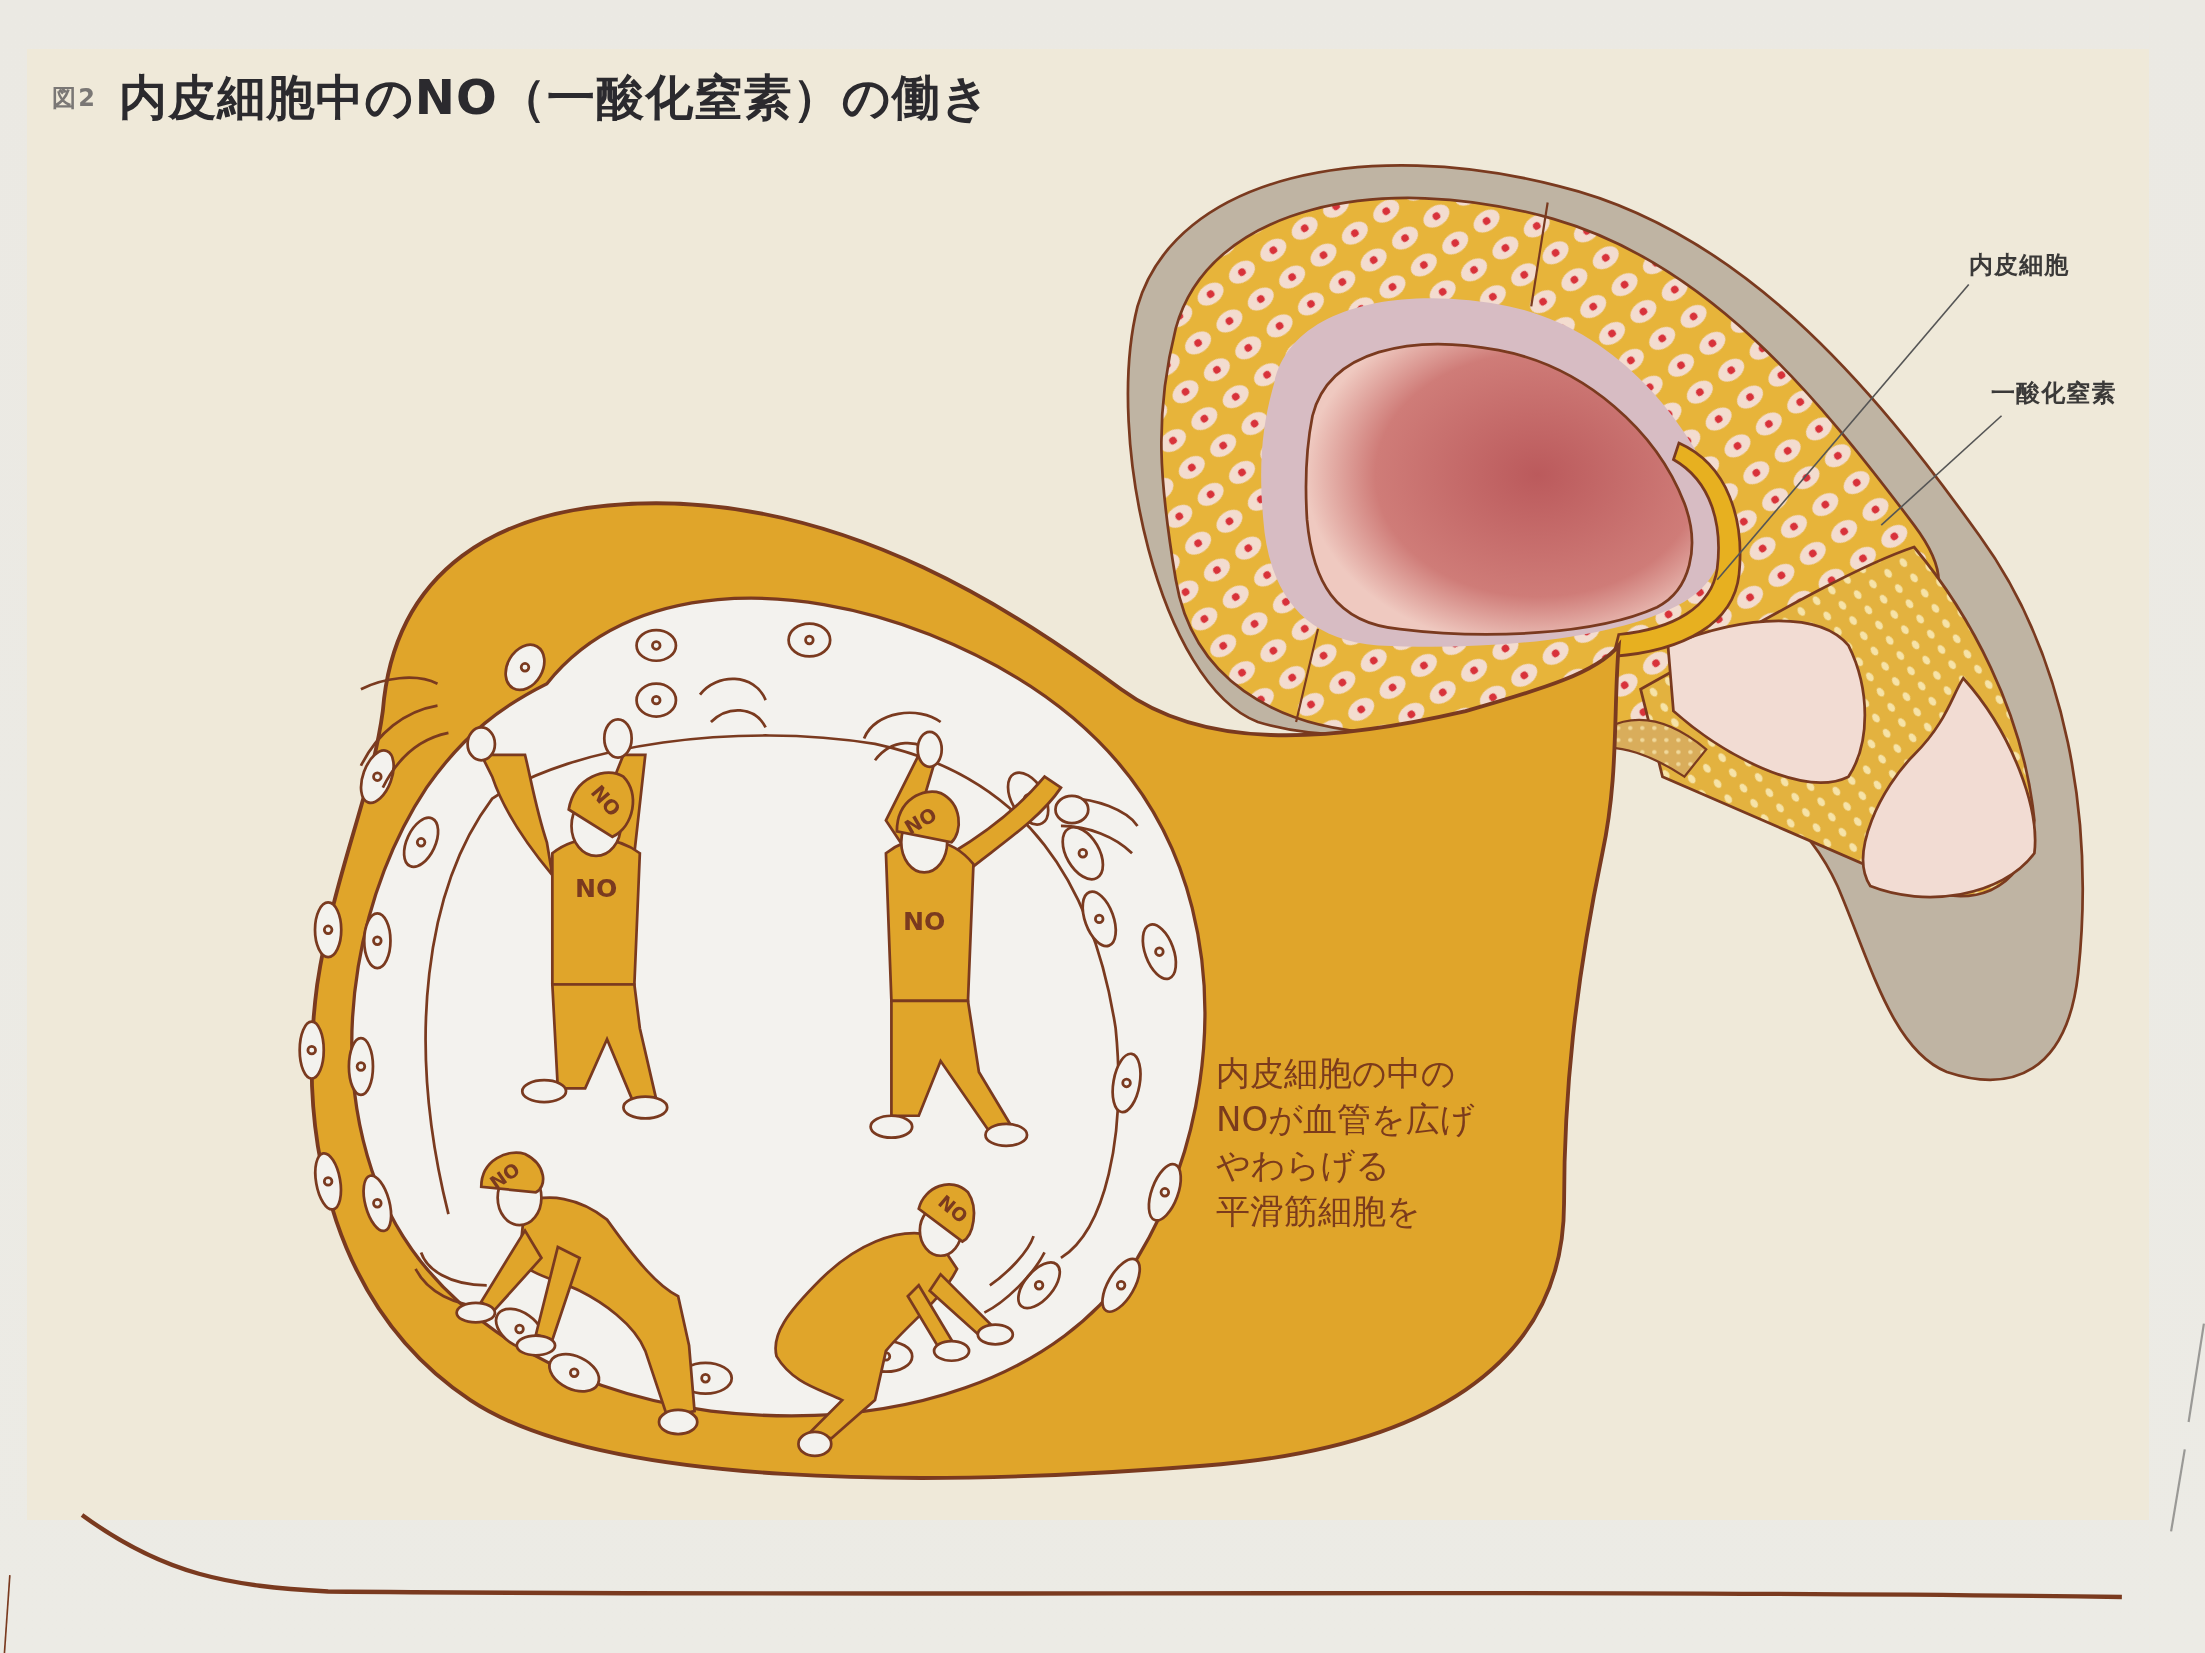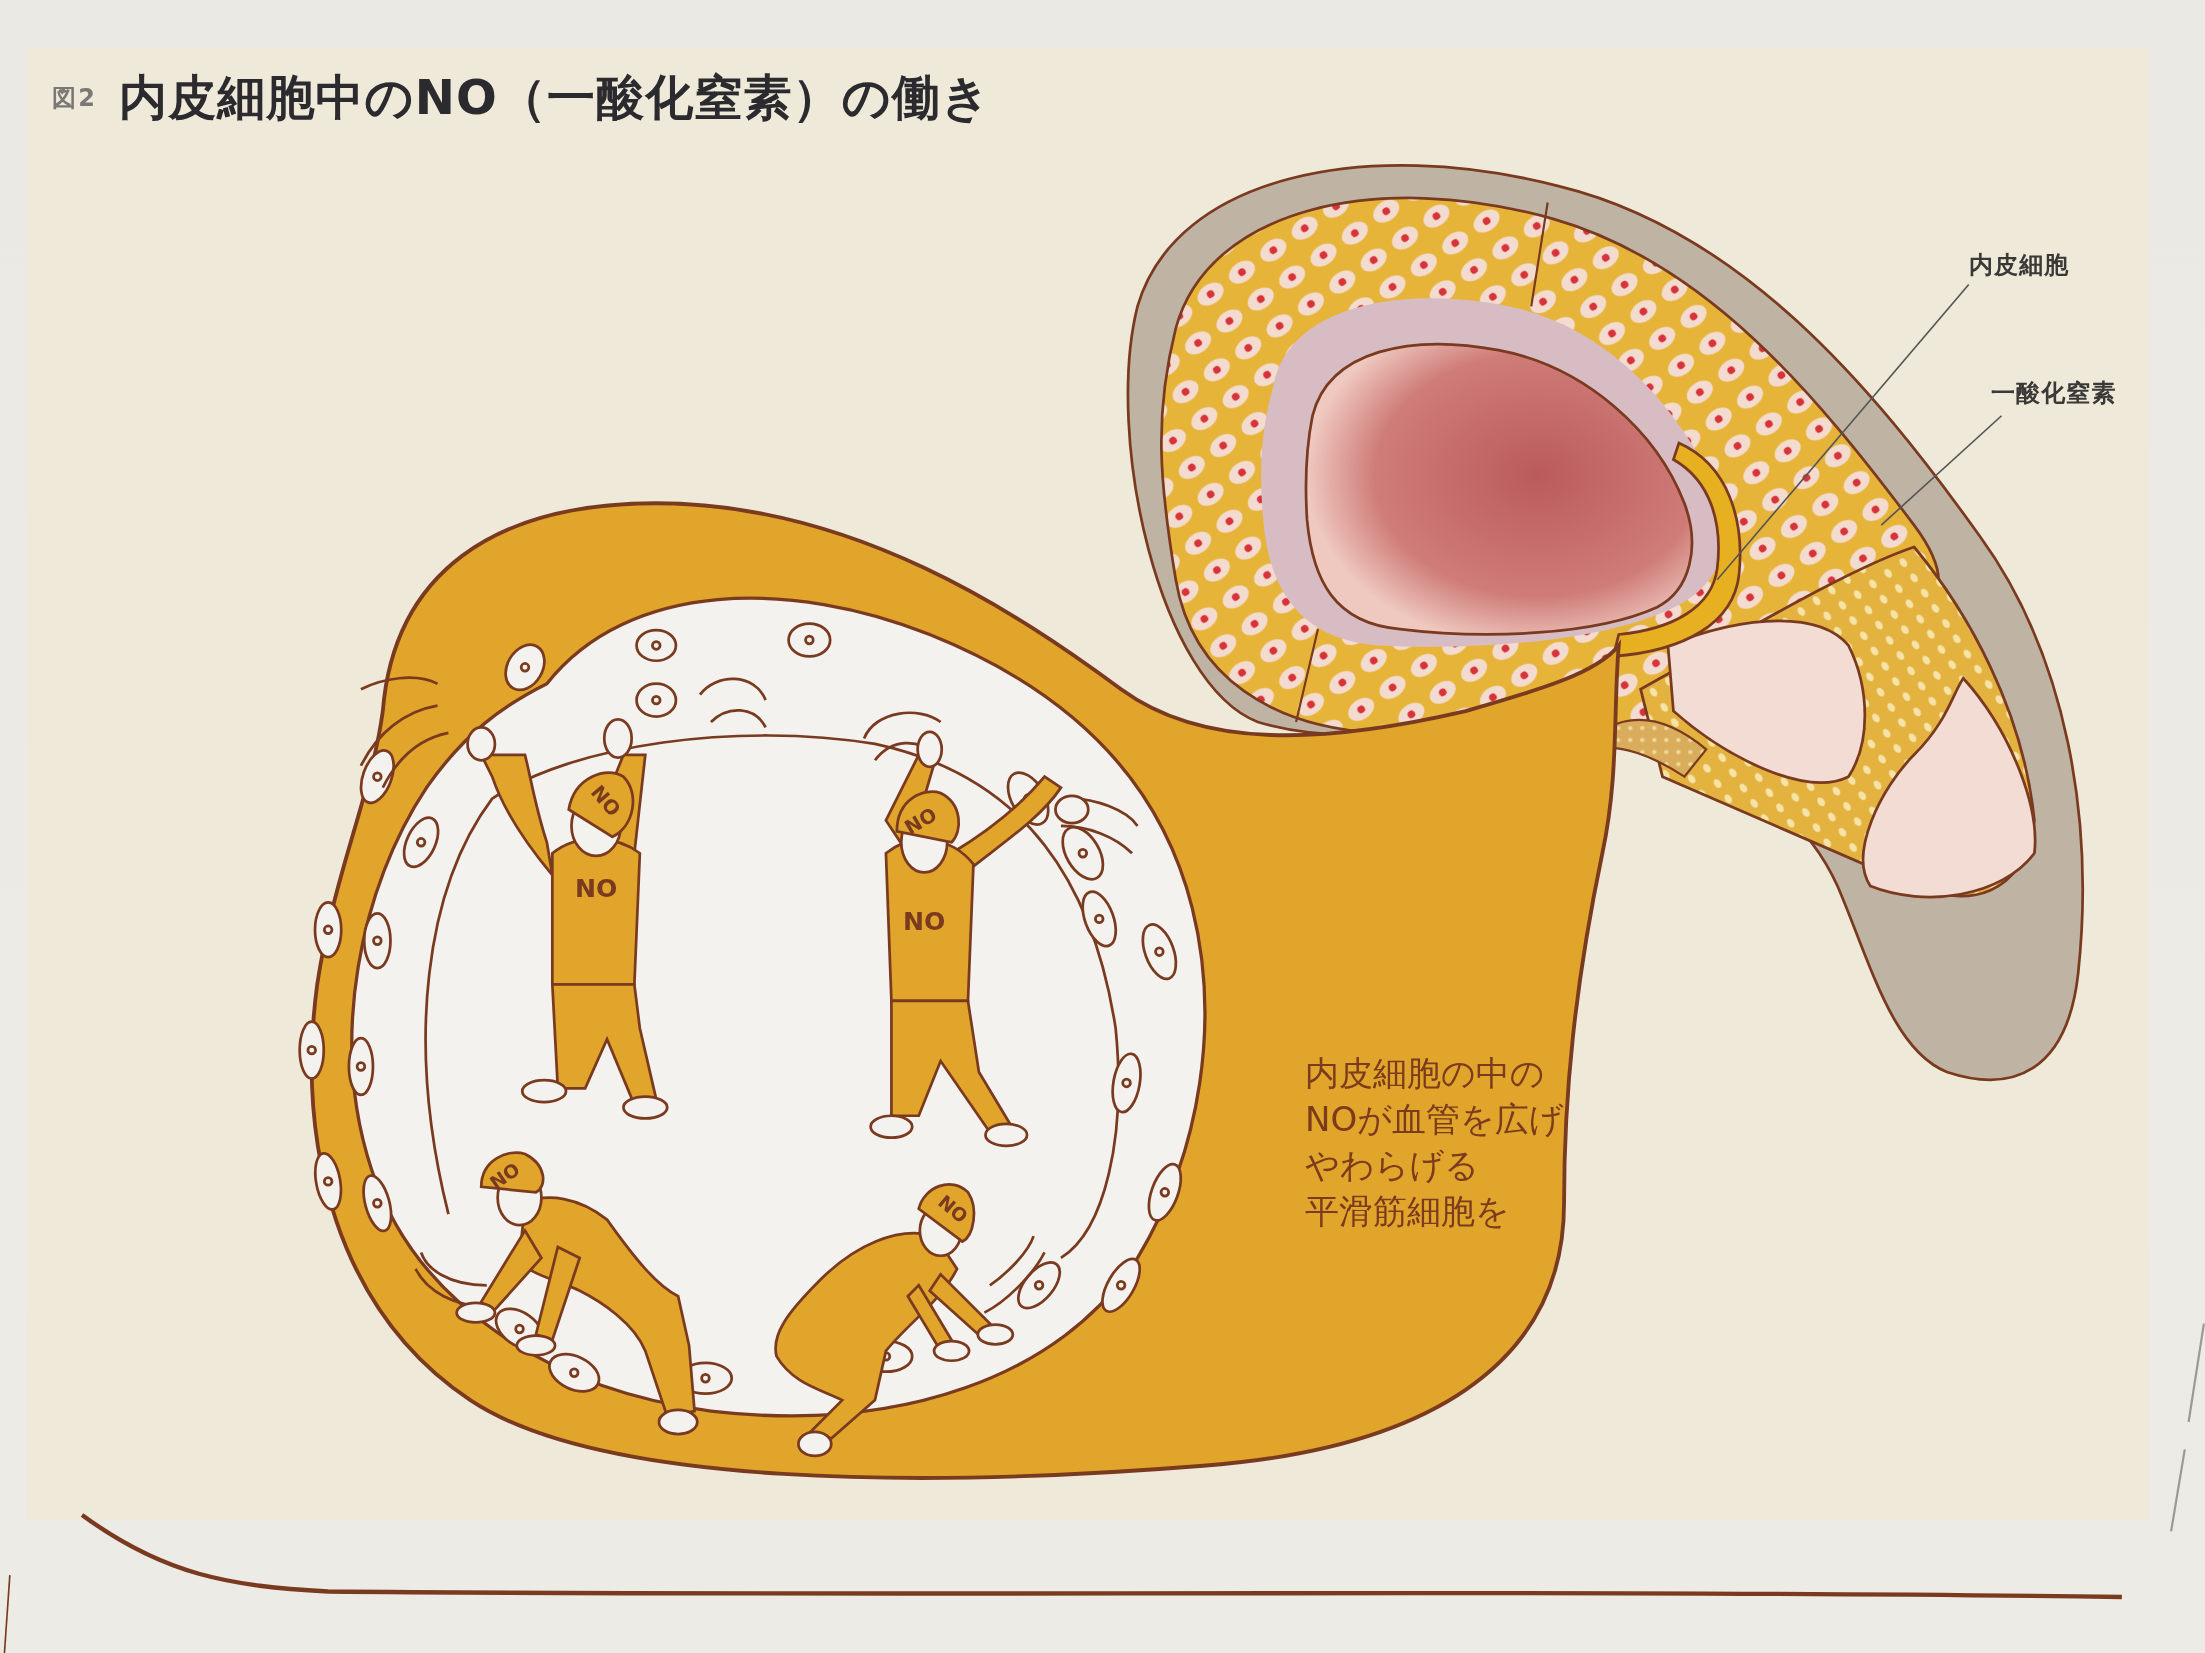--- a/index.html
+++ b/index.html
@@ -28,21 +28,21 @@
     .fig-title {
       color: #2b2a2e; font-size: 48px; font-weight: bold; letter-spacing: 1.1px;
     }
     svg.art { position: absolute; left: 0; top: 0; }
     .label {
       position: absolute; color: #3a3938; font-weight: bold; font-size: 24px;
       letter-spacing: 1.1px;
       text-align: right;
     }
     .caption {
-      position: absolute; left: 1305px; top: 1050px; width: 306px;
+      position: absolute; left: 1216px; top: 1050px; width: 306px;
       color: #7b3b1c; font-size: 34px; line-height: 46px; font-weight: normal;
     }
     .caption div { white-space: nowrap; }
     .shirt-text { font-family: "DejaVu Sans", sans-serif; font-weight: bold; }
   </style>
 </head>
 <body>
 
 <div class="page">
   <div class="figure-panel"></div>

